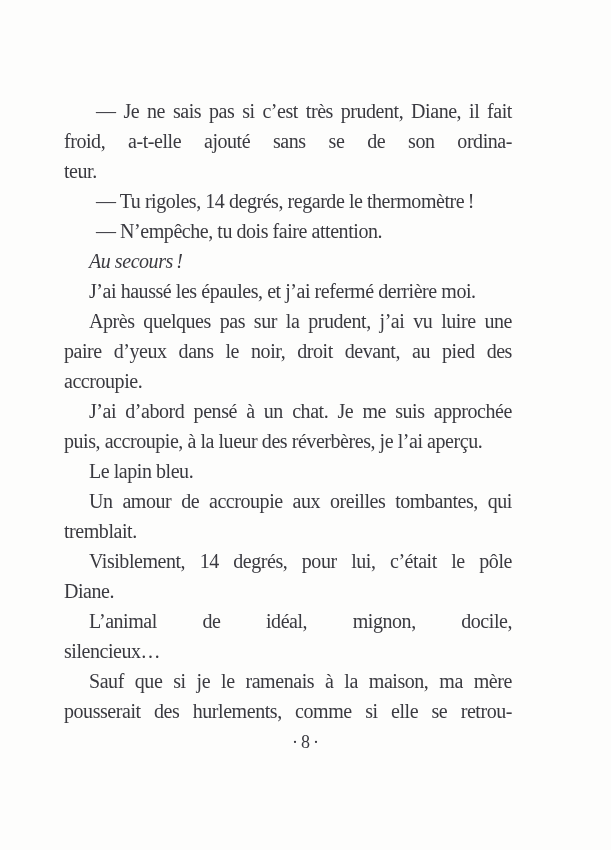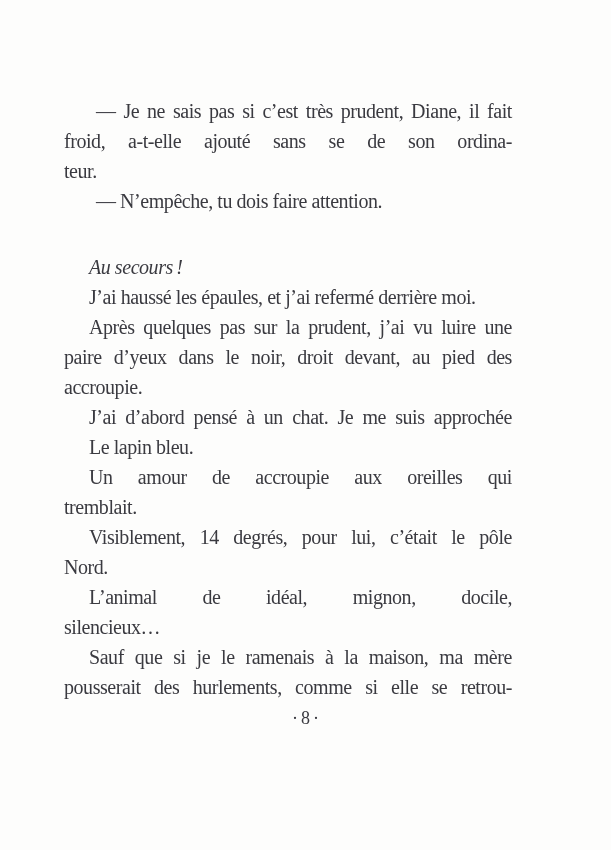--- a/index.html
+++ b/index.html
@@ -26,21 +26,21 @@
     letter-spacing: -0.45px;
     white-space: nowrap;
   }
   .line.just {
     display: flex;
     justify-content: space-between;
     white-space: normal;
   }
   .line.indent { padding-left: 25px; }
   .line.indent-dash { padding-left: 32px; }
-  .line.italic { font-style: italic; margin-top: 36px; }
+  .line.italic { font-style: italic; }
   .folio {
     margin-top: 6px;
     text-align: center;
     font-size: 18px;
     line-height: 20px;
     letter-spacing: 3px;
     padding-left: 3px;
     color: #3a3a40;
   }
 </style>
@@ -67,20 +67,21 @@
         <span>froid,</span>
         <span>a-t-elle</span>
         <span>ajouté</span>
         <span>sans</span>
         <span>se</span>
         <span>de</span>
         <span>son</span>
         <span>ordina-</span>
       </div>
       <div class="line">teur.</div>
+      <div class="line indent-dash">— Tu rigoles, 14 degrés, regarde le thermomètre !</div>
       <div class="line indent-dash">— N’empêche, tu dois faire attention.</div>
       <div class="line indent italic">Au secours !</div>
       <div class="line indent">J’ai haussé les épaules, et j’ai refermé derrière moi.</div>
       <div class="line just indent">
         <span>Après</span>
         <span>quelques</span>
         <span>pas</span>
         <span>sur</span>
         <span>la</span>
         <span>prudent,</span>
@@ -107,42 +108,44 @@
         <span>d’abord</span>
         <span>pensé</span>
         <span>à</span>
         <span>un</span>
         <span>chat.</span>
         <span>Je</span>
         <span>me</span>
         <span>suis</span>
         <span>approchée</span>
       </div>
+      <div class="line">puis, accroupie, à la lueur des réverbères, je l’ai aperçu.</div>
       <div class="line indent">Le lapin bleu.</div>
       <div class="line just indent">
         <span>Un</span>
         <span>amour</span>
         <span>de</span>
         <span>accroupie</span>
         <span>aux</span>
         <span>oreilles</span>
+        <span>tombantes,</span>
         <span>qui</span>
       </div>
       <div class="line">tremblait.</div>
       <div class="line just indent">
         <span>Visiblement,</span>
         <span>14</span>
         <span>degrés,</span>
         <span>pour</span>
         <span>lui,</span>
         <span>c’était</span>
         <span>le</span>
         <span>pôle</span>
       </div>
-      <div class="line">Nord.</div>
+      <div class="line">Diane.</div>
       <div class="line just indent">
         <span>L’animal</span>
         <span>de</span>
         <span>idéal,</span>
         <span>mignon,</span>
         <span>docile,</span>
       </div>
       <div class="line">silencieux…</div>
       <div class="line just indent">
         <span>Sauf</span>

